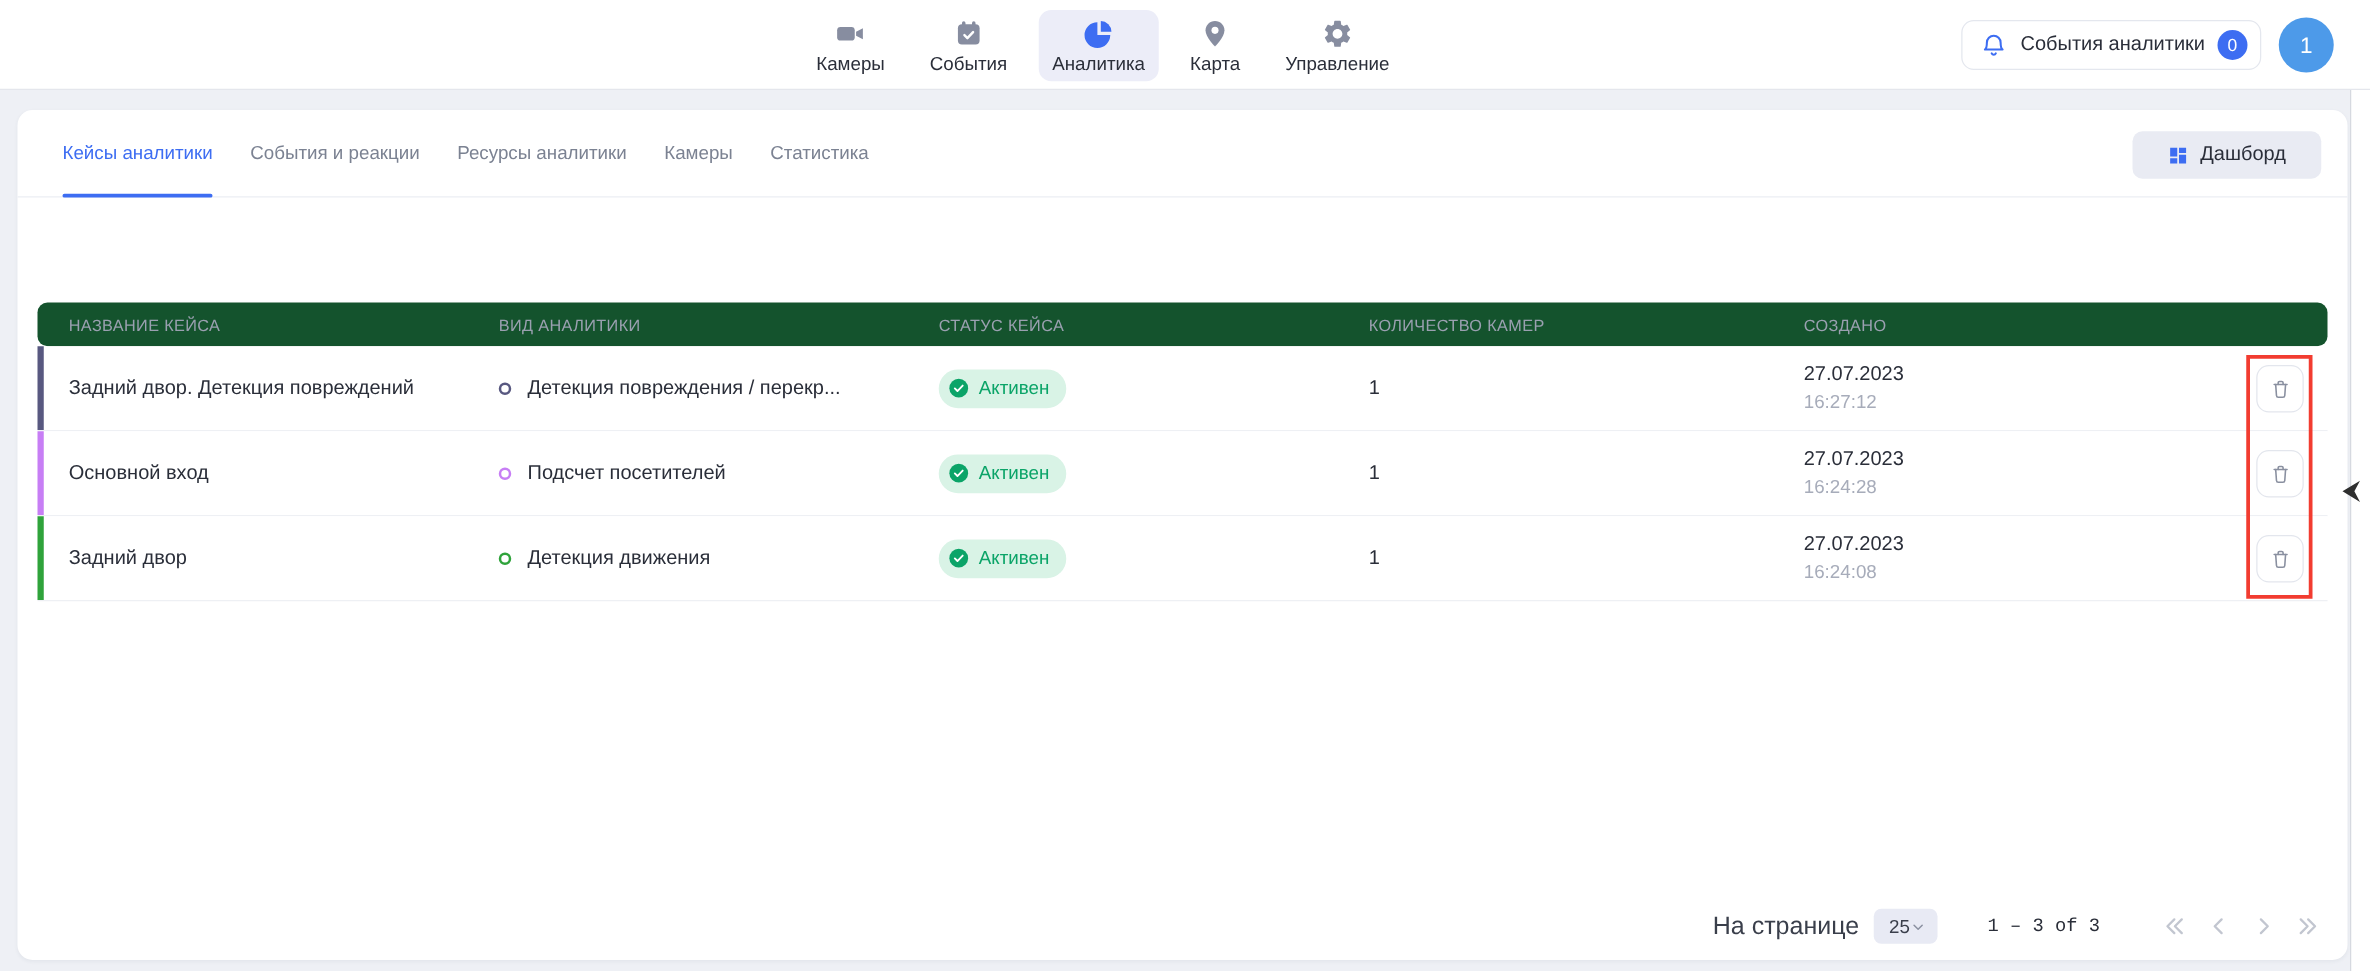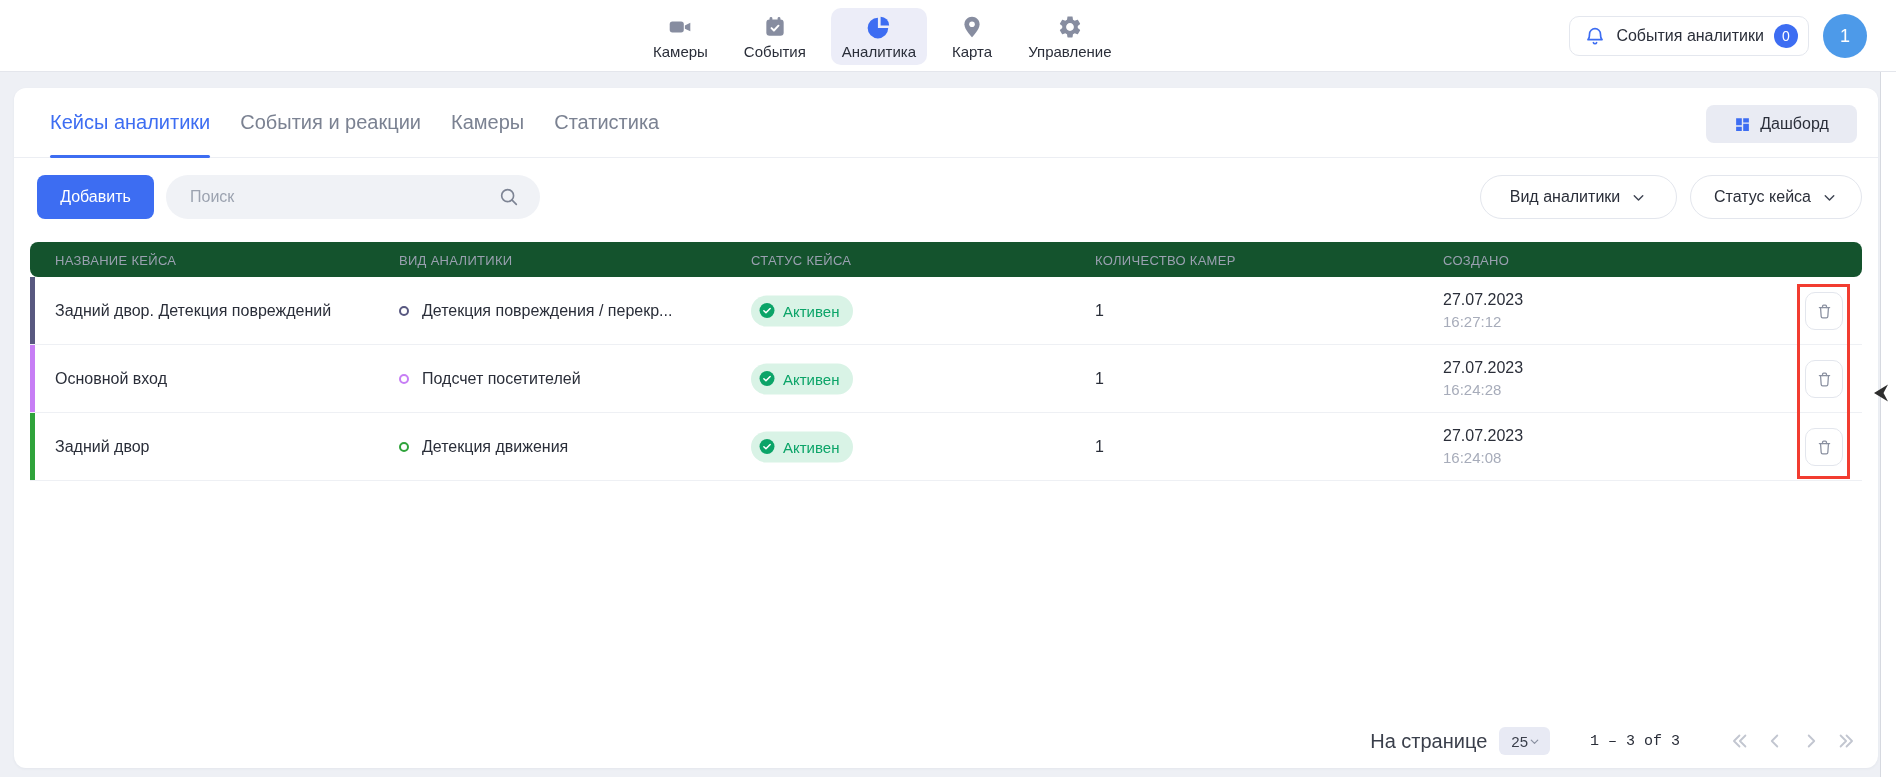--- a/index.html
+++ b/index.html
@@ -18,21 +18,21 @@
   .events-btn { display:flex; align-items:center; gap:10px; height:40px; padding:0 10px 0 14px; background:#fff; border:1px solid #E4E7EE; border-radius:10px; font-family:inherit; font-size:16px; color:#2A2E39; cursor:pointer; }
   .events-btn svg { width:22px; height:22px; }
   .count-badge { min-width:24px; height:24px; border-radius:12px; background:#3D6DF2; color:#fff; font-size:14px; display:flex; align-items:center; justify-content:center; padding:0 6px; }
   .avatar { width:44px; height:44px; border-radius:50%; background:#4D9AE9; color:#fff; font-size:18px; display:flex; align-items:center; justify-content:center; cursor:pointer; }
 
   
   .panel { position:absolute; left:14px; top:88px; width:1864px; height:680px; background:#fff; border-radius:12px; box-shadow:0 1px 3px rgba(40,50,80,.05); }
 
   
   .tabs-row { position:relative; height:70px; border-bottom:1px solid #ECEEF3; display:flex; align-items:stretch; padding-left:36px; }
-  .tab { position:relative; display:flex; align-items:center; margin-right:30px; font-size:20px; color:#7B8292; cursor:pointer; white-space:nowrap;text-align:right; }
+  .tab { position:relative; display:flex; align-items:center; margin-right:30px; font-size:15px; color:#7B8292; cursor:pointer; white-space:nowrap;text-align:right; }
   .tab.active { color:#3D6DF2; }
   .tab.active::after { content:""; position:absolute; left:0; bottom:-1px; width:100%; height:3px; background:#3D6DF2; border-radius:2px; }
   .dashboard-btn { position:absolute; right:21px; top:17px; height:38px; width:151px; background:#E9EBF3; border:none; border-radius:8px; display:flex; align-items:center; justify-content:center; gap:9px; font-family:inherit; font-size:16px; color:#2A2E39; cursor:pointer; }
   .dashboard-btn svg { width:17px; height:17px; }
 
   
   .toolbar { position:absolute; left:0; top:87px; width:100%; height:44px; }
   .add-btn { position:absolute; left:23px; top:0; width:117px; height:44px; background:#3D6DF2; color:#fff; border:none; border-radius:8px; font-family:inherit; font-size:16px; cursor:pointer; }
   .search-wrap { position:absolute; left:152px; top:0; width:374px; height:44px; background:#F0F2F6; border-radius:22px; }
   .search-wrap input { position:absolute; left:24px; top:0; width:300px; height:44px; border:none; background:transparent; outline:none; font-family:inherit; font-size:16px; color:#2A2E39; }
@@ -149,56 +149,32 @@
     </button>
     <div class="avatar">1</div>
   </div>
 </header>
 
 <main class="panel">
 
   <div class="tabs-row">
     <div class="tab active">Кейсы аналитики</div>
     <div class="tab">События и реакции</div>
+    <div class="tab">Ресурсы аналитики</div>
     <div class="tab">Камеры</div>
     <div class="tab">Статистика</div>
 
     <button class="dashboard-btn">
       <svg viewBox="0 0 24 24" fill="#3D6DF2">
           <path d="M3 13h8V3H3v10zm0 8h8v-6H3v6zm10 0h8V11h-8v10zm0-18v6h8V3h-8z"></path>
         </svg>
       <span>Дашборд</span>
     </button>
   </div>
 
-  <div class="toolbar">
-    <button class="add-btn">Добавить</button>
-
-    <div class="search-wrap">
-      <input type="text" placeholder="Поиск" style="">
-      <svg class="search-icon" viewBox="0 0 24 24" fill="none" stroke="#7D8494" stroke-width="1.8" stroke-linecap="round">
-          <circle cx="10.5" cy="10.5" r="6.5"></circle>
-          <path d="M15.4 15.4 L20 20"></path>
-        </svg>
-    </div>
-
-    <div class="filter-pill filter-type">
-      <span>Вид аналитики</span>
-      <svg viewBox="0 0 24 24" fill="none" stroke="#3F4553" stroke-width="2" stroke-linecap="round" stroke-linejoin="round">
-          <path d="M6 9.5l6 6 6-6"></path>
-        </svg>
-    </div>
-
-    <div class="filter-pill filter-status">
-      <span>Статус кейса</span>
-      <svg viewBox="0 0 24 24" fill="none" stroke="#3F4553" stroke-width="2" stroke-linecap="round" stroke-linejoin="round">
-          <path d="M6 9.5l6 6 6-6"></path>
-        </svg>
-    </div>
-  </div>
 
   <div class="table-wrap">
     <div class="thead">
       <span class="th" style="left:25px">НАЗВАНИЕ КЕЙСА</span>
       <span class="th" style="left:369px">ВИД АНАЛИТИКИ</span>
       <span class="th" style="left:721px">СТАТУС КЕЙСА</span>
       <span class="th" style="left:1065px">КОЛИЧЕСТВО КАМЕР</span>
       <span class="th" style="left:1413px">СОЗДАНО</span>
     </div>
     <div class="tbody">

